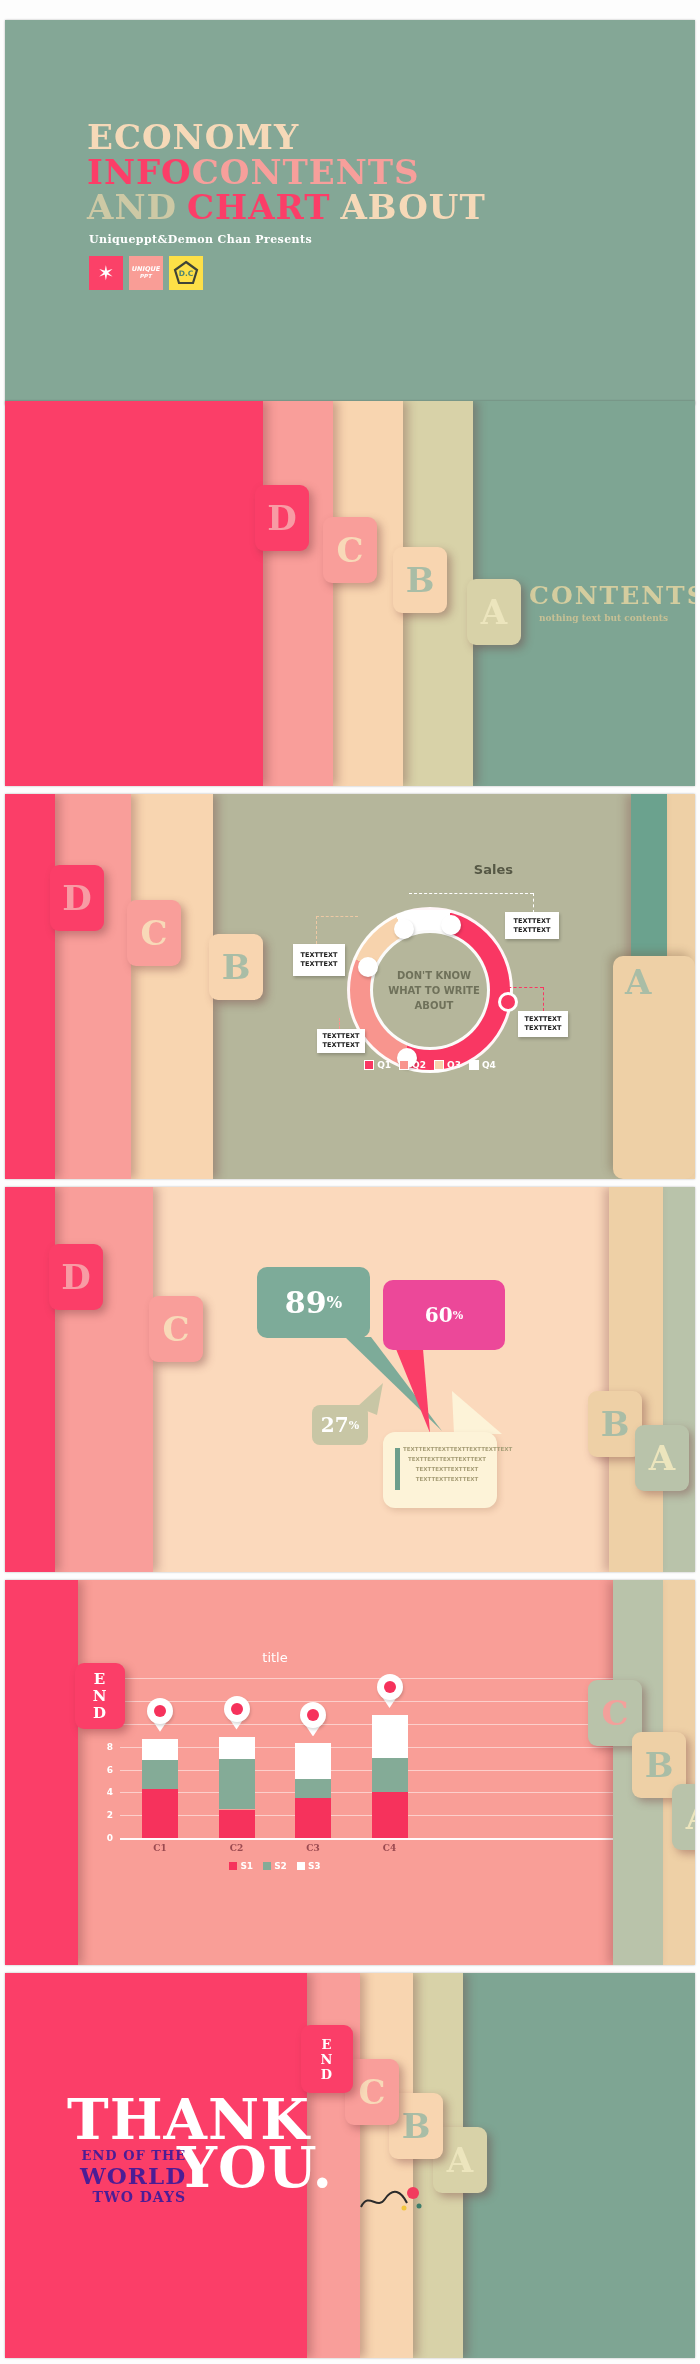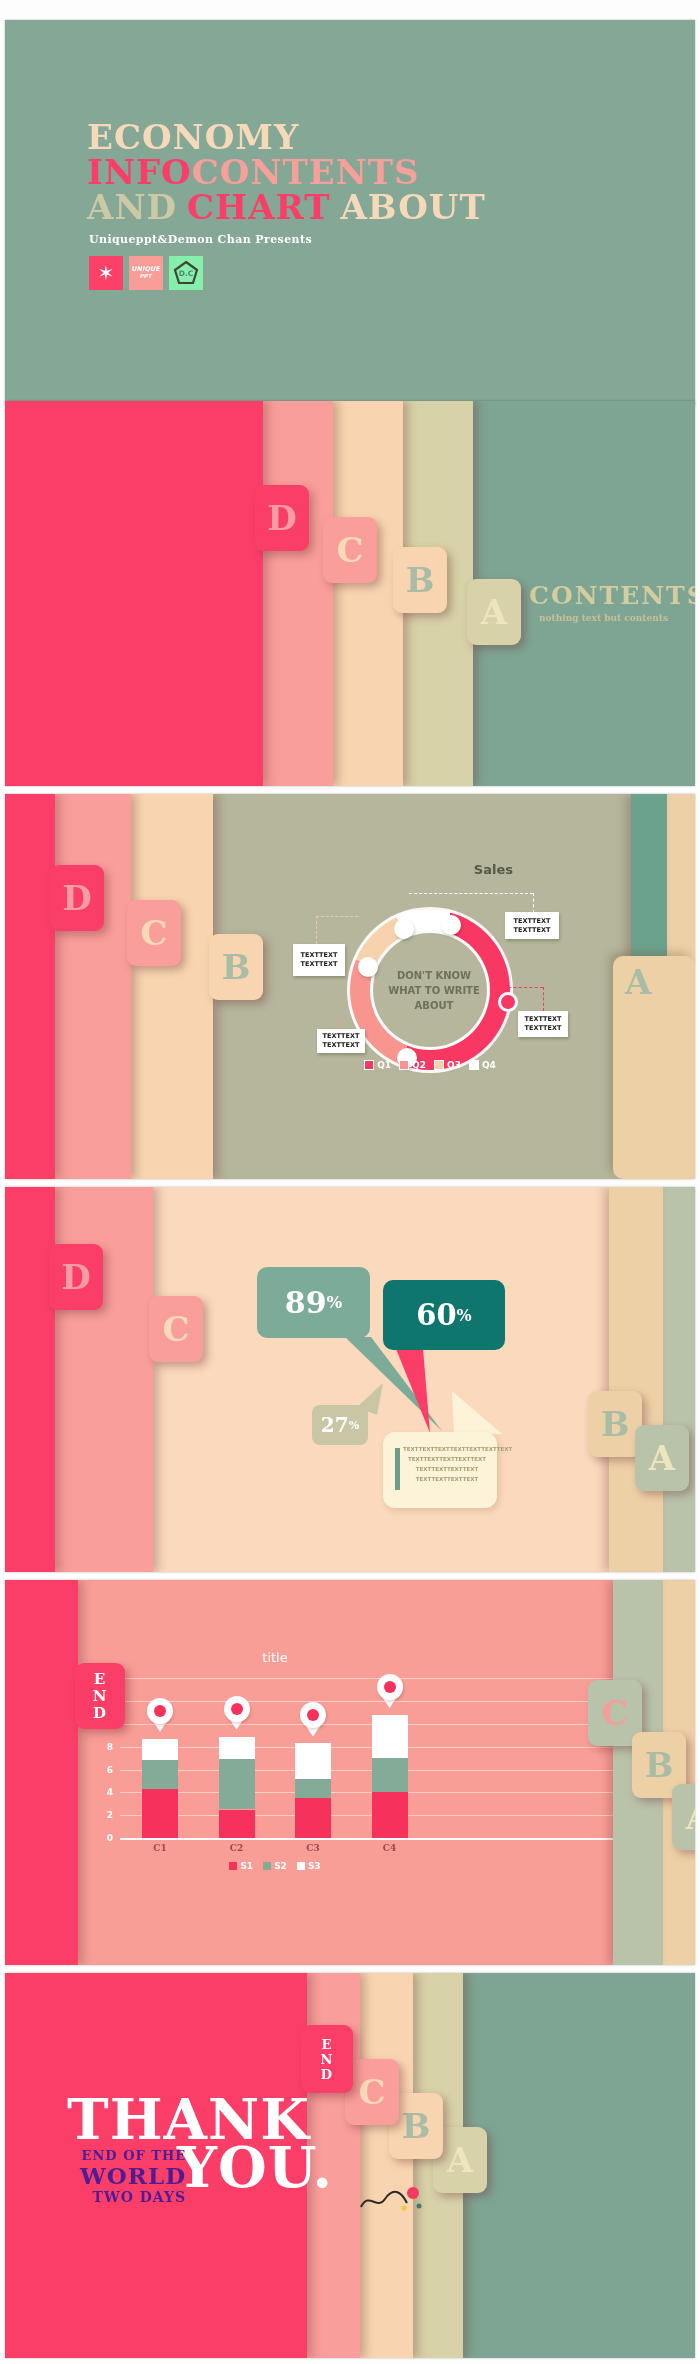--- a/index.html
+++ b/index.html
@@ -19,21 +19,21 @@
   
   .s1{top:20px;background:#84a796;}
   .s1-title{left:82px;top:100px;line-height:35px;font-size:34px;letter-spacing:1px;}
   .s1-title span{margin-right:10px;}
   .w-cream{color:#f6d9b8}.w-pink{color:#fb3e68}.w-salmon{color:#f79f9b}.w-olive{color:#cdc9a5}
   .s1-presenter{left:84px;top:213px;color:#fff;font-weight:bold;font-size:11px;letter-spacing:.4px;font-family:"DejaVu Serif",serif;}
   .badge{position:absolute;top:236px;width:34px;height:34px;display:flex;flex-direction:column;align-items:center;justify-content:center;}
   .b1{left:84px;background:#fb4168;color:#fff;font-size:20px;}
   .b2{left:124px;background:#f99d96;color:#fff;font-style:italic;font-weight:bold;}
   .b2 .t1{font-size:6.5px;line-height:7px}.b2 .t2{font-size:5.5px;line-height:7px}
-  .b3{left:164px;background:#86efac;position:absolute;}
+  .b3{left:164px;background:#fde047;position:absolute;}
   .b3 svg{position:absolute;left:4px;top:4px;}
   .b3 .dc{position:absolute;left:0;top:13px;width:34px;text-align:center;font-size:7.5px;font-weight:bold;color:#4e8573;}
   
   .s2{top:401px;background:#7ea593;}
   .s2-contents{left:524px;top:180px;font-size:25px;color:#d4cd9f;letter-spacing:2px;}
   .s2-sub{left:534px;top:212px;font-size:9px;color:#c6c095;font-family:"DejaVu Serif",serif;font-weight:bold;}
   
   .s3{top:794px;background:#b5b69b;}
   .s3-tanpanel{left:608px;top:162px;width:82px;height:223px;border-radius:10px;box-shadow:-4px -4px 9px rgba(110,80,55,.3);}
   .s3-tanpanel span{position:absolute;left:12px;top:6px;font-family:"DejaVu Serif",serif;font-weight:bold;font-size:34px;}
@@ -51,21 +51,21 @@
   .dk-peach{border-color:#eec9a4}.dk-white{border-color:#fff}.dk-red{border-color:#f93763}.dk-salmon{border-color:#f8958e}
   .s3-legend{left:342px;top:266px;width:166px;display:flex;justify-content:center;gap:8px;}
   .lg-item{display:flex;align-items:center;gap:3px;color:#fff;font-weight:bold;font-size:9px;}
   .lg-sq{width:8px;height:8px;border:1px solid #fff;}
   
   .s4{top:1187px;background:#fbd9bc;}
   .bubble{position:absolute;border-radius:10px;display:flex;align-items:center;justify-content:center;color:#fff;z-index:2;}
   .bubble .pct{font-family:"DejaVu Serif",serif;font-weight:bold;}
   .bubble sup{font-size:55%;}
   .bub-green{left:252px;top:80px;width:113px;height:71px;background:#7dab99;font-size:30px;}
-  .bub-red{left:378px;top:93px;width:122px;height:70px;background:#0f766e;font-size:29px;}
+  .bub-red{left:378px;top:93px;width:122px;height:70px;background:#ec4899;font-size:20px;}
   .bub-olive{left:307px;top:218px;width:56px;height:40px;background:#c8c6a5;font-size:20px;border-radius:8px;}
   .s4-tails{position:absolute;left:0;top:0;z-index:1;}
   .notebox{left:378px;top:245px;width:114px;height:76px;background:#fdf3d8;border-radius:12px;z-index:2;box-shadow:2px 3px 6px rgba(120,70,50,.18);}
   .notebar{left:390px;top:261px;width:5px;height:42px;background:#6d9e8b;z-index:3;}
   .notetext{left:398px;top:257px;width:88px;z-index:3;text-align:center;font-size:5.5px;line-height:10px;font-weight:bold;color:#a89f78;}
   
   .s5{top:1580px;background:#f99e97;}
   .endtab{position:absolute;border-radius:9px;background:#fb3e68;display:flex;flex-direction:column;align-items:center;justify-content:center;
           color:#fff;font-family:"DejaVu Serif",serif;font-weight:bold;box-shadow:4px 4px 9px rgba(120,40,50,.4);}
   .s5-end{left:70px;top:83px;width:50px;height:66px;font-size:15px;line-height:17px;letter-spacing:1px;z-index:4;}

